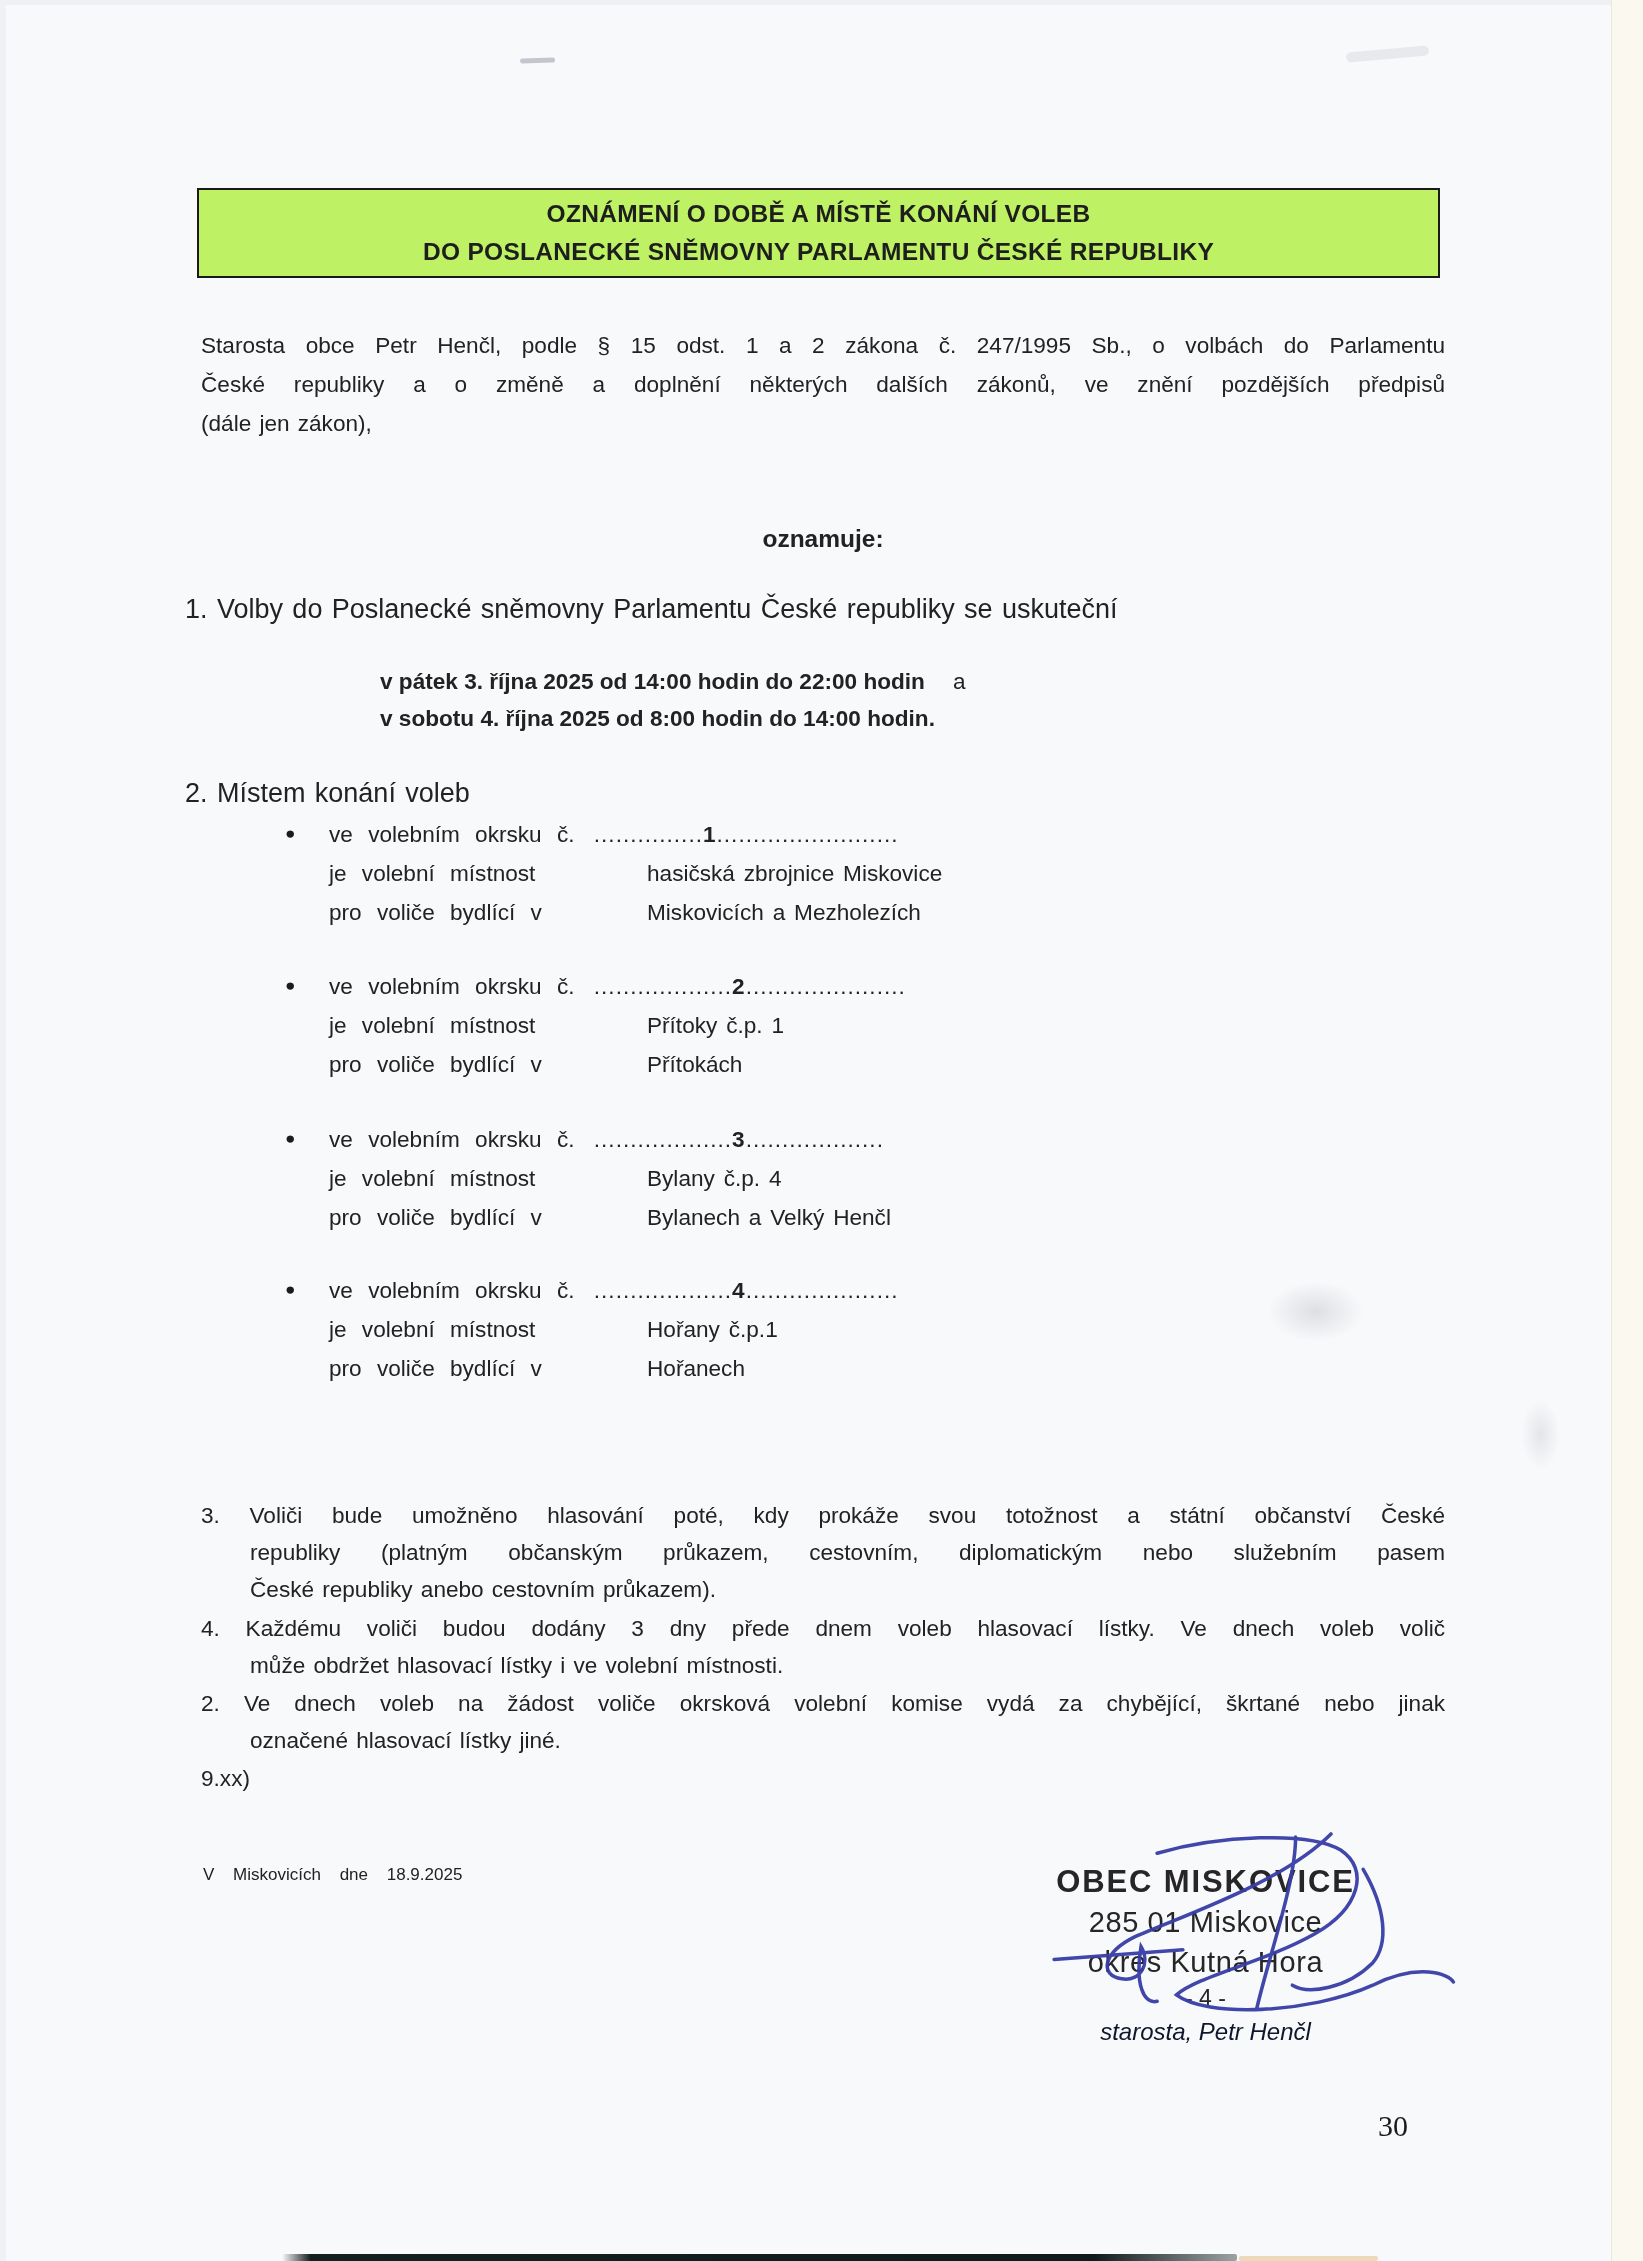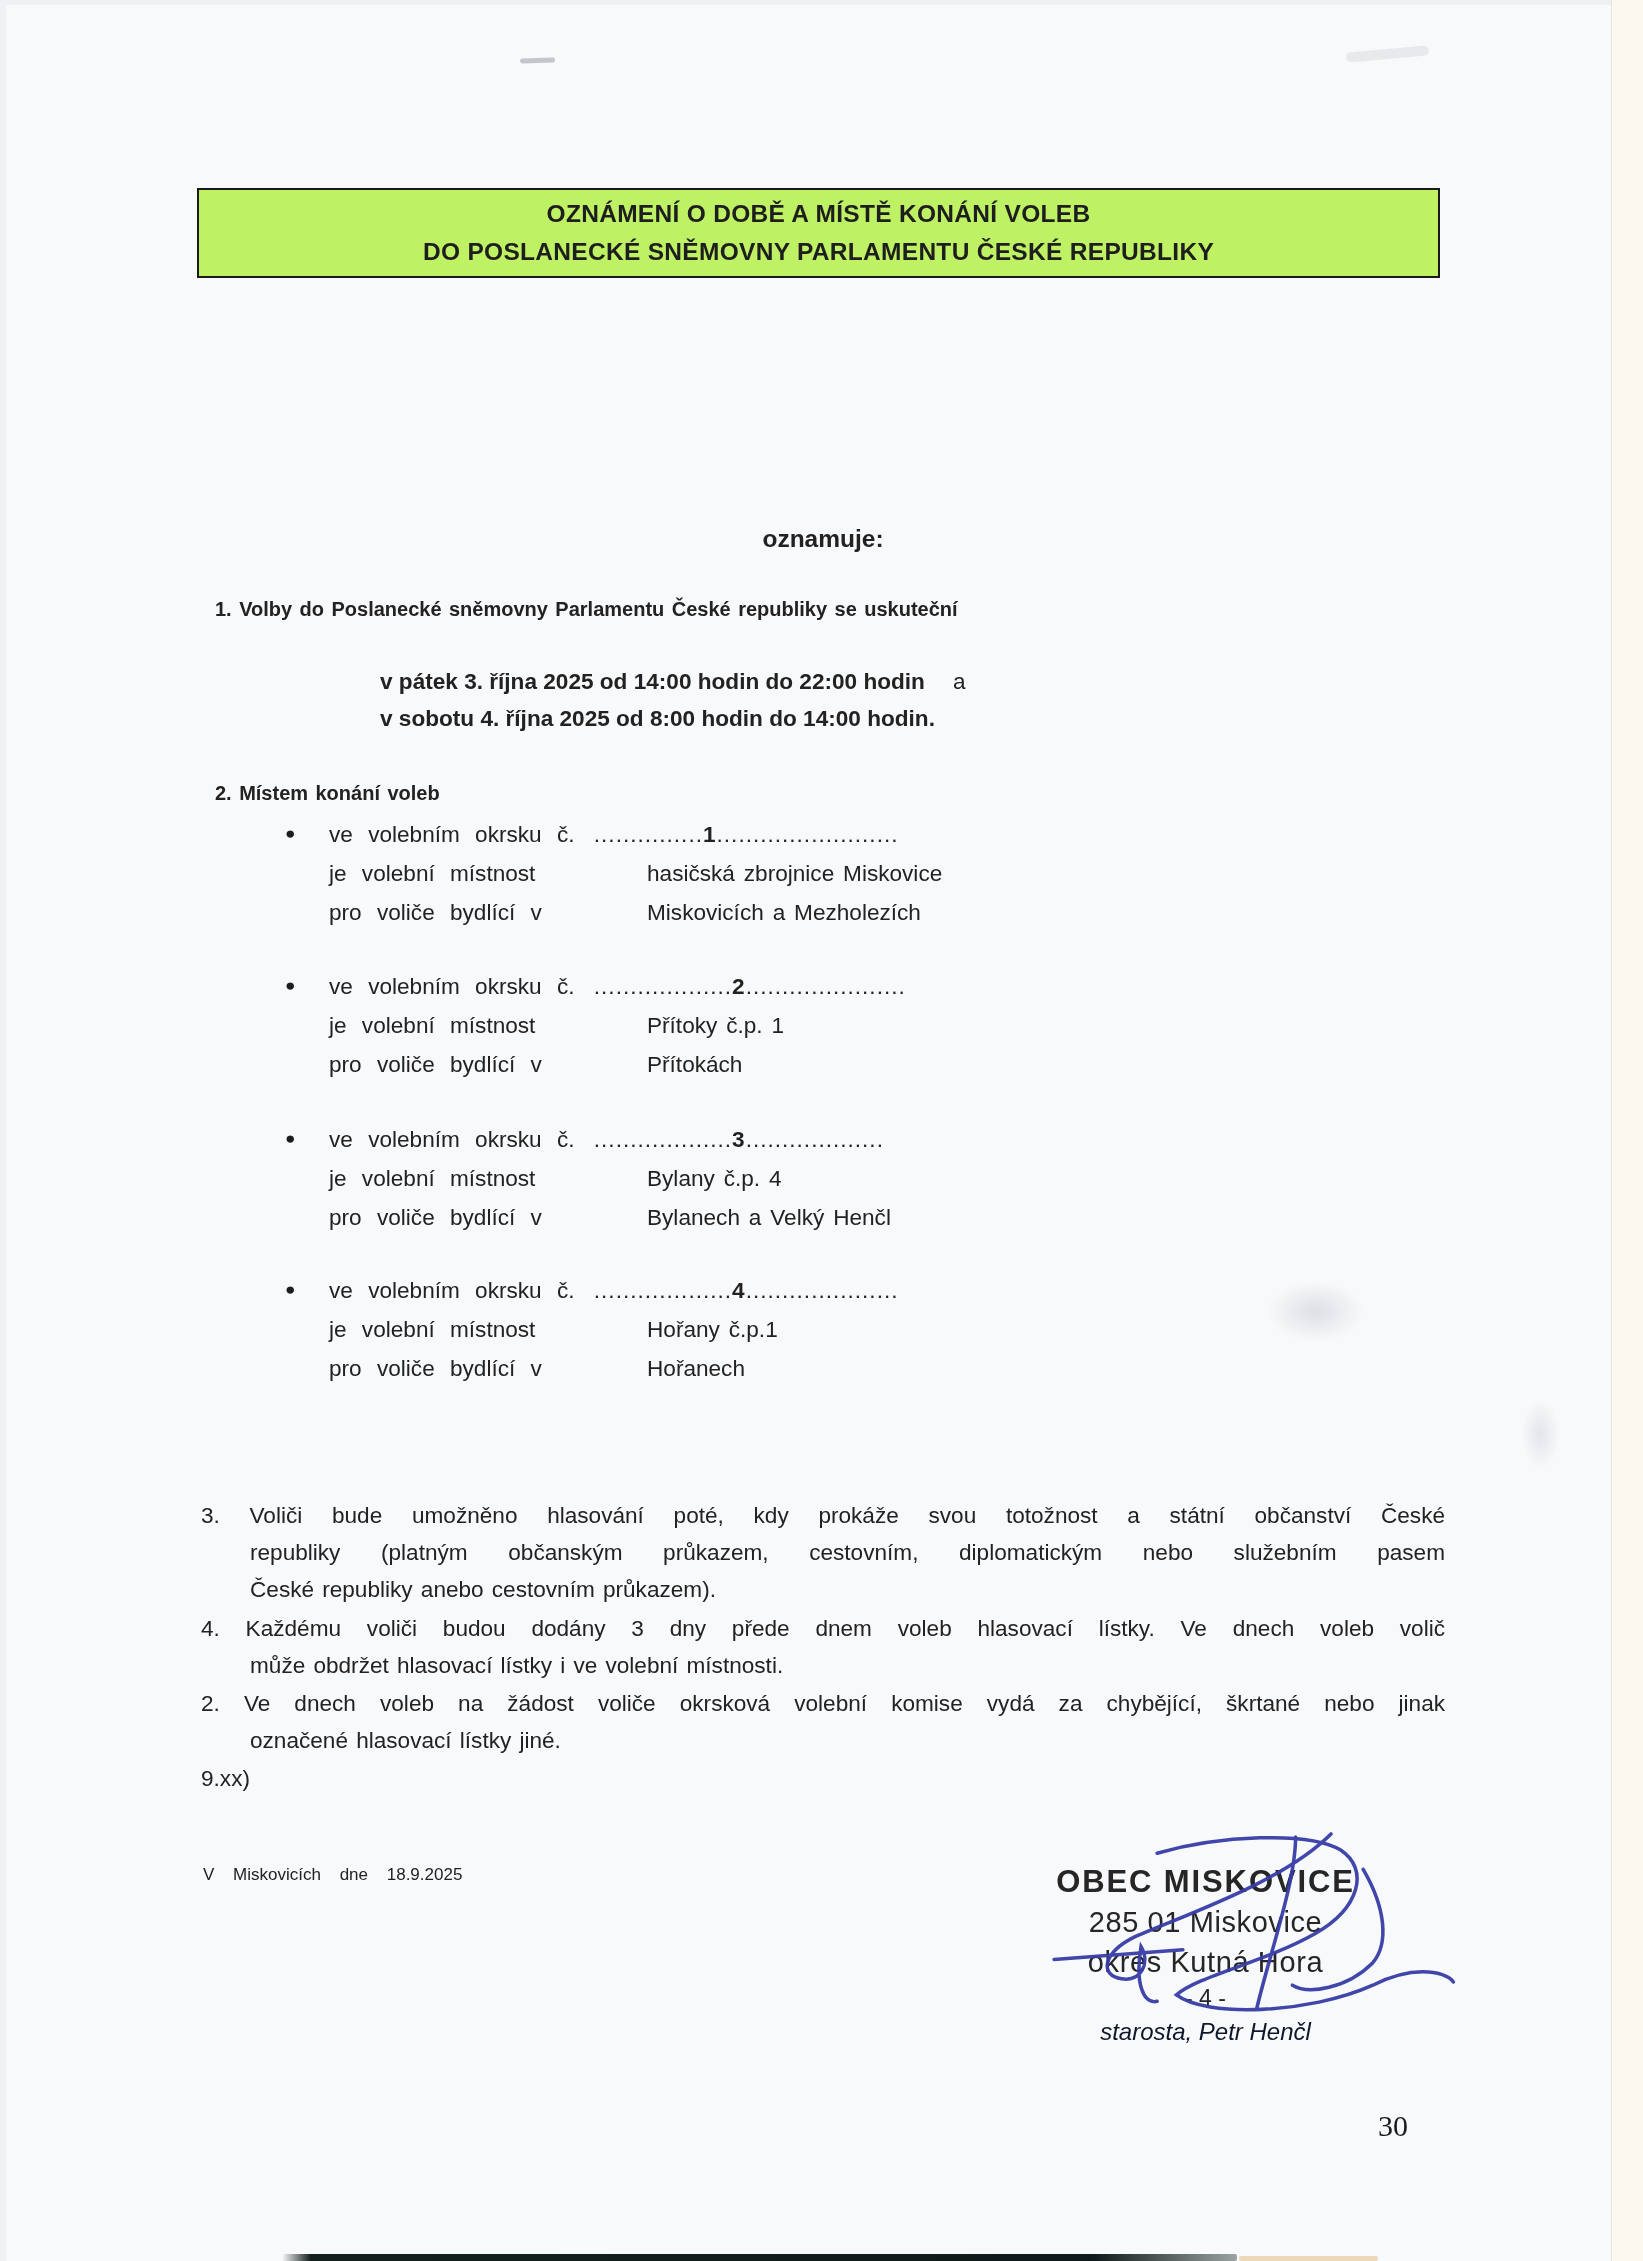--- a/index.html
+++ b/index.html
@@ -31,21 +31,21 @@
   .title-line{font-size:24.5px;font-weight:bold;letter-spacing:0.3px;color:#1e1e1e;white-space:nowrap;}
 
   .blk{position:absolute;left:201px;width:1244px;}
   .line{height:39px;line-height:39px;font-size:22.6px;word-spacing:1.9px;}
   .lh58 .line{height:37px;line-height:37px;}
   .j{text-align:justify;text-align-last:justify;}
   .ind{padding-left:49px;box-sizing:border-box;}
   .b{font-weight:bold;}
 
   .announce{position:absolute;left:201px;top:519px;width:1244px;text-align:center;font-size:24.5px;font-weight:bold;height:39px;line-height:39px;}
-  .point{position:absolute;left:215px;width:1244px;height:39px;line-height:39px;font-size:20px;word-spacing:1.9px;font-weight:bold;}
+  .point{position:absolute;left:185px;width:1244px;height:39px;line-height:39px;font-size:27px;word-spacing:1.9px;}
 
   .dates{position:absolute;left:380px;top:663px;}
   .date-line{height:37px;line-height:37px;font-size:22.6px;}
   .date-suffix{margin-left:28px;}
 
   
   .okrsek{position:absolute;left:329px;width:1122px;}
   .okrsek .row{position:relative;height:39px;line-height:39px;font-size:22.6px;}
   .okrsek .lbl{word-spacing:9px;}
   .okrsek .dots{margin-left:19.3px;letter-spacing:1px;}
@@ -78,20 +78,25 @@
   <div class="smudge-1"></div>
   <div class="smudge-2"></div>
   <div class="bottom-bar"></div>
   <div class="bottom-warm"></div>
 
   <div class="title-box">
     <div class="title-line">OZNÁMENÍ O DOBĚ A MÍSTĚ KONÁNÍ VOLEB</div>
     <div class="title-line">DO POSLANECKÉ SNĚMOVNY PARLAMENTU ČESKÉ REPUBLIKY</div>
   </div>
 
+  <div class="blk" style="top:326px">
+    <div class="line j">Starosta obce Petr Henčl, podle § 15 odst. 1 a 2 zákona č. 247/1995 Sb., o volbách do Parlamentu</div>
+    <div class="line j">České republiky a o změně a doplnění některých dalších zákonů, ve znění pozdějších předpisů</div>
+    <div class="line">(dále jen zákon),</div>
+  </div>
 
   <div class="announce">oznamuje:</div>
 
   <div class="point" style="top:590px">1. Volby do Poslanecké sněmovny Parlamentu České republiky se uskuteční</div>
 
   <div class="dates">
     <div class="date-line">
       <span class="b">v pátek 3. října 2025 od 14:00 hodin do 22:00 hodin</span><span class="date-suffix">a</span>
     </div>
     <div class="date-line">

